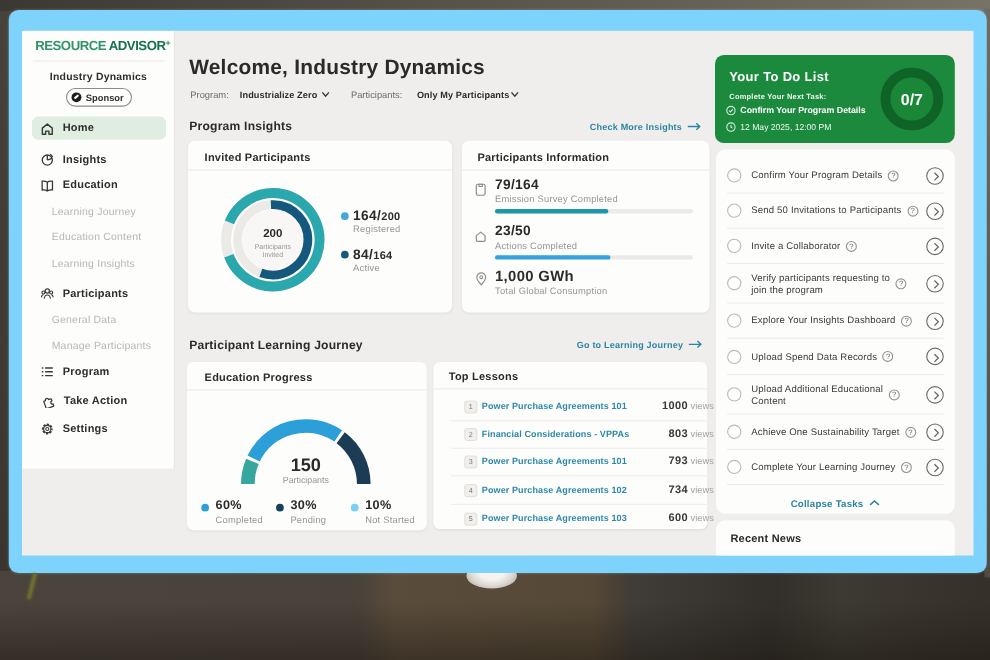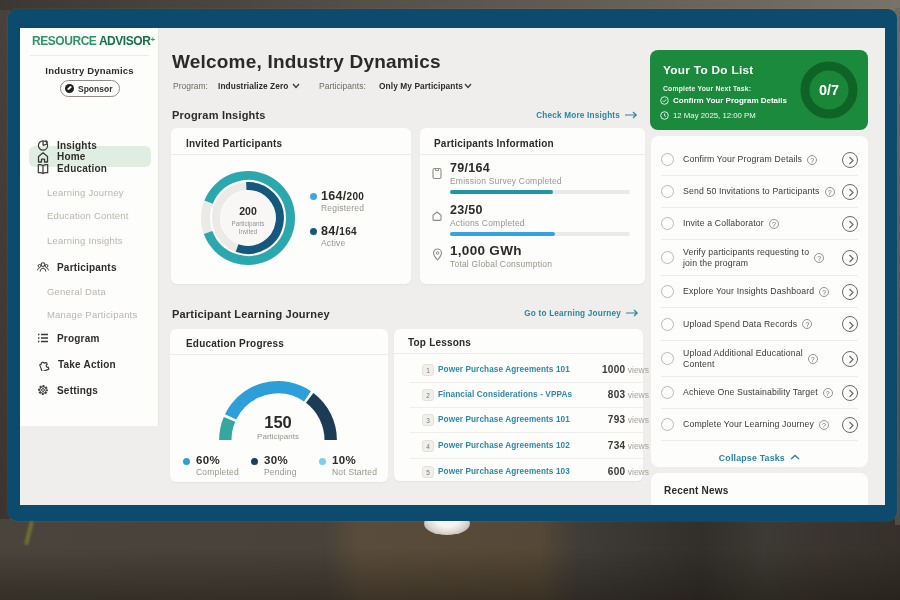--- a/index.html
+++ b/index.html
@@ -6,21 +6,21 @@
 .abs{position:absolute;}
 
 #bgtop{left:0;top:0;width:900px;height:16px;background:linear-gradient(90deg,#3b3833,#57524a 45%,#6e685e 85%,#787267);}
 #bgleft{left:0;top:10px;width:10px;height:515px;background:linear-gradient(#47433c,#3a352e);}
 #bgright{left:895px;top:8px;width:5px;height:517px;background:linear-gradient(#6e6961,#4e4a44);}
 #bgbottom{left:0;top:519px;width:900px;height:81px;background:linear-gradient(90deg,#4a443c 0%,#48423a 36%,#5a4c3b 40%,#554836 60%,#403c37 64%,#38342f 72%,#322e29 78%,#3d3933 85%,#353029 100%);}
 #bgbottom2{left:0;top:548px;width:900px;height:52px;background:linear-gradient(rgba(20,16,10,0),rgba(25,20,14,.45));}
 #stand{left:424px;top:512px;width:46px;height:23px;border-radius:50%;background:radial-gradient(ellipse at 50% 30%,#f6f4f0 35%,#ddd8d1 60%,#9d978d);z-index:1;}
 #leaf{left:27px;top:521px;width:4px;height:24px;background:#6f7030;transform:rotate(14deg);filter:blur(1px);z-index:3;}
 
-#monitor{left:8px;top:9px;width:889px;height:512px;background:#0c4a6e;border-radius:9px;z-index:2;box-shadow:0 0 2px rgba(255,255,255,.15);}
+#monitor{left:8px;top:9px;width:889px;height:512px;background:#7dd3fc;border-radius:9px;z-index:2;box-shadow:0 0 2px rgba(255,255,255,.15);}
 #screen{position:absolute;left:12px;top:19px;width:865px;height:477px;background:#efeeec;overflow:hidden;filter:blur(0.45px);}
 
 #sidebar{left:0;top:0;width:139px;height:398px;background:#fdfdfc;border-right:1px solid #e6e4e1;}
 #logo{left:12px;top:6px;font-size:12px;font-weight:700;letter-spacing:-.45px;white-space:nowrap;}
 #logo .r{color:#31936a;}#logo .a{color:#13714b;}#logo .p{color:#2d9a55;font-size:8px;vertical-align:3px;}
 #logodiv{left:10px;top:27px;width:119px;height:1px;background:#eceae7;}
 #orgname{left:0;top:37px;width:139px;text-align:center;font-size:9.5px;font-weight:700;color:#2e2d2b;letter-spacing:.2px;}
 #pill{left:40px;top:52px;width:60px;height:17px;border:1.3px solid #8f8c86;border-radius:9px;background:#fff;}
 #pill .c{position:absolute;left:4px;top:2.5px;width:9px;height:9px;border-radius:50%;background:#1d1d1b;}
 #pill .c:after{content:"";position:absolute;left:2px;top:3.5px;width:5px;height:2px;background:#fff;transform:rotate(-40deg);border-radius:1px;}
@@ -76,21 +76,21 @@
 
   <div class="abs" id="sidebar"></div>
   <div class="abs" id="logo"><span class="r">RESOURCE</span> <span class="a">ADVISOR</span><span class="p">+</span></div>
   <div class="abs" id="logodiv"></div>
   <div class="abs" id="orgname">Industry Dynamics</div>
   <div class="abs" id="pill">
         <span class="c"></span>
         <span class="t">Sponsor</span>
       </div>
 
-  <div class="abs nav on" style="top:78px;margin-top:40px;">
+  <div class="abs nav on" style="top:78px;">
         <svg width="12" height="12" viewBox="0 0 12 12">
           <path d="M1.5 5.5L6 1.8l4.5 3.7V11h-3V8.2h-3V11h-3z" fill="none" stroke="#3a3936" stroke-width="1.3" stroke-linejoin="round"></path>
         </svg>
         <span class="lb">Home</span>
       </div>
 <div class="abs nav" style="top:106.5px;">
         <svg width="12" height="12" viewBox="0 0 12 12">
           <circle cx="6" cy="6.5" r="4.6" fill="none" stroke="#3a3936" stroke-width="1.2"></circle>
           <path d="M6 6.5V1.9M6 6.5l4.2-1.6M8.5 1.2a4.6 4.6 0 012.3 2.6" fill="none" stroke="#3a3936" stroke-width="1.2"></path>
         </svg>

